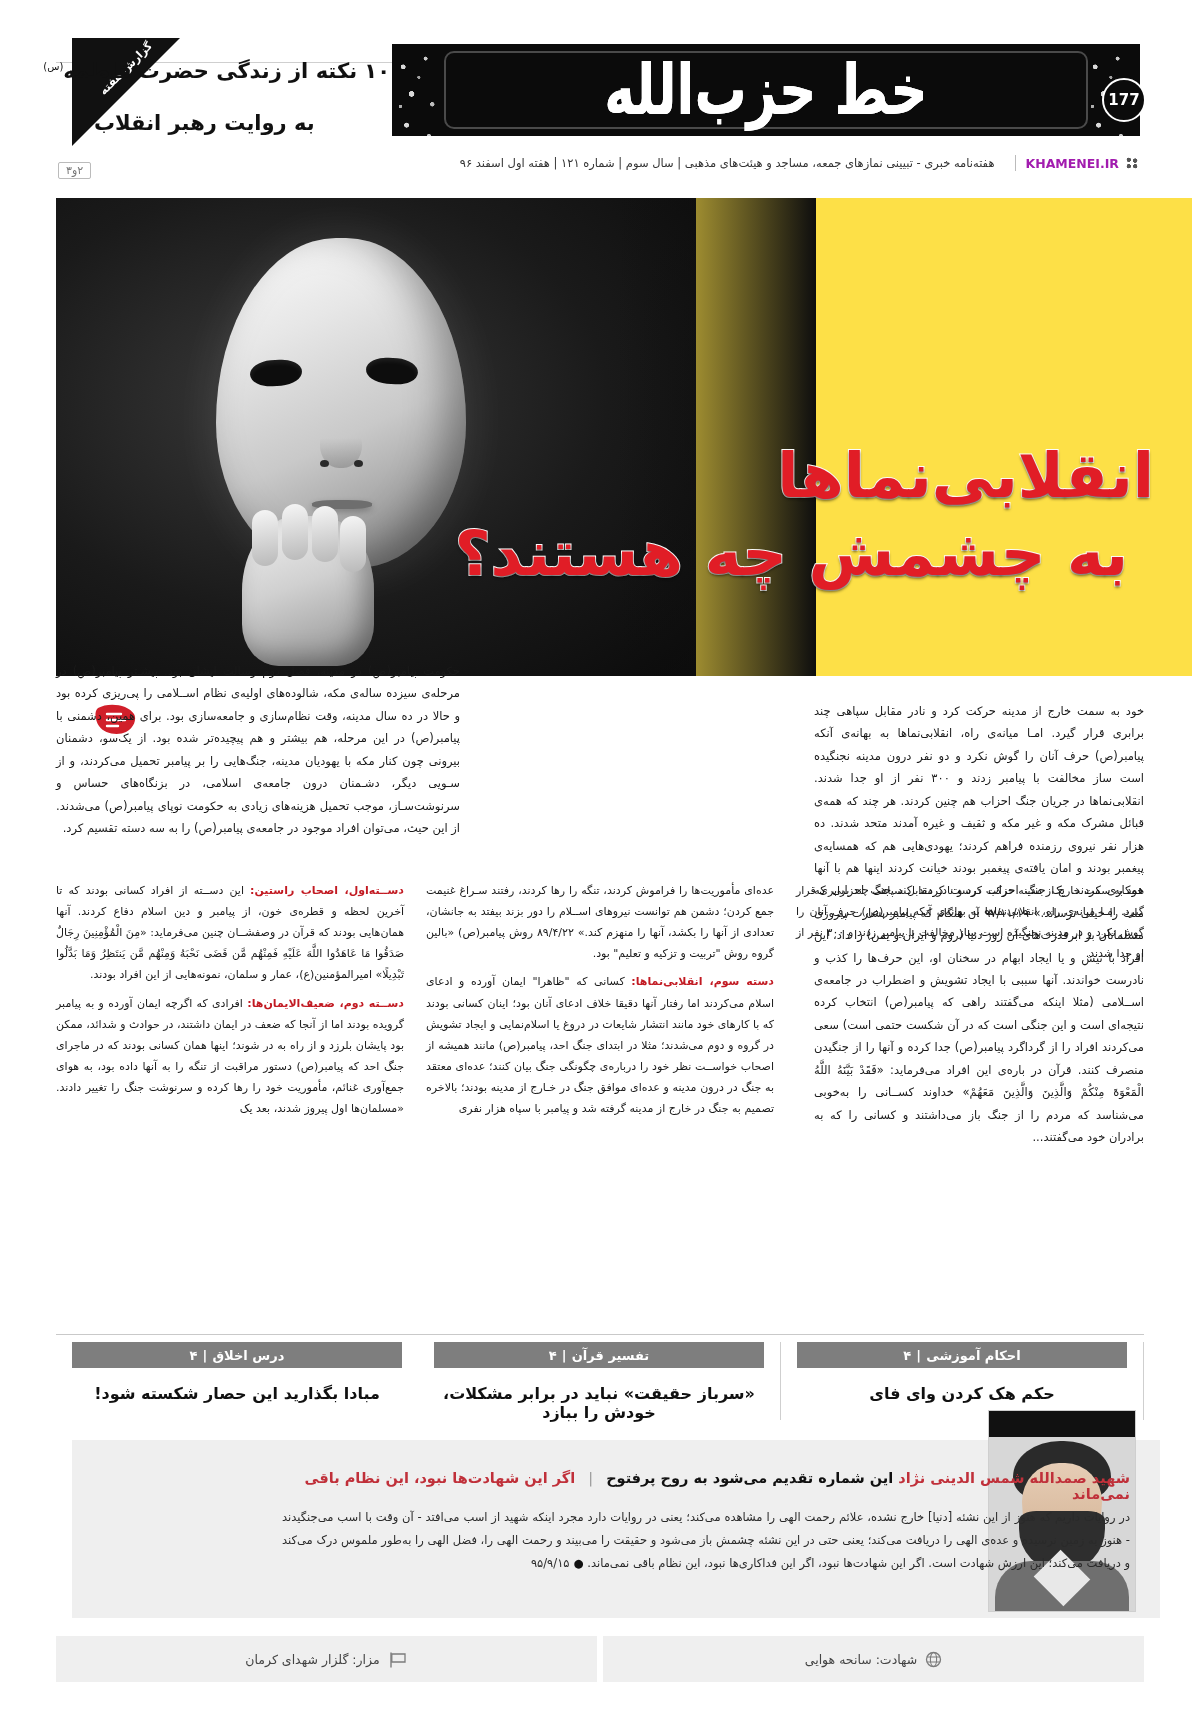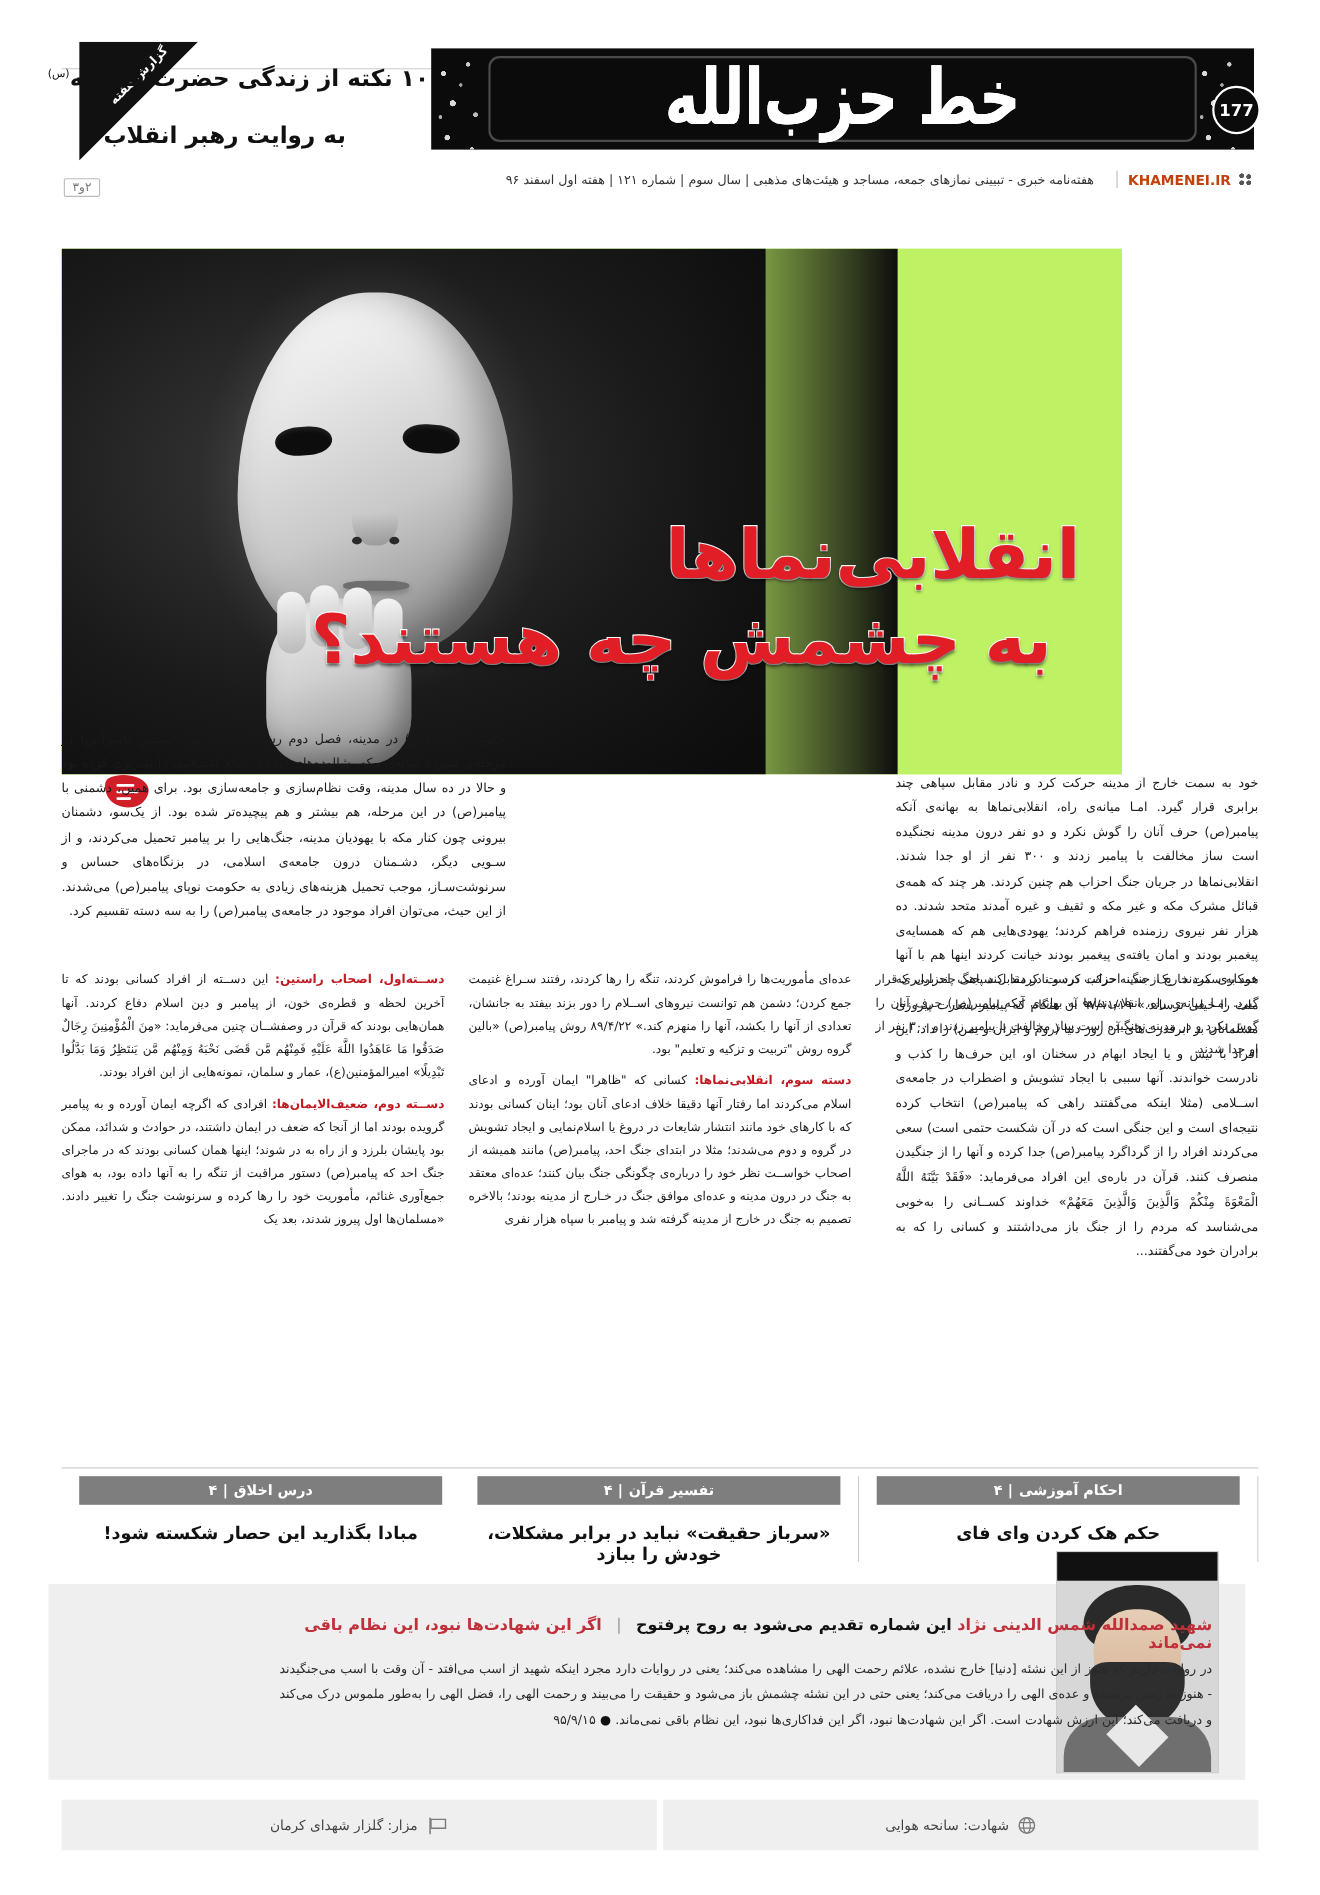--- a/index.html
+++ b/index.html
@@ -98,37 +98,37 @@
   .subbar{
     position:absolute;left:392px;top:150px;width:748px;height:26px;
     display:flex;align-items:center;direction:rtl;
   }
   .subbar .meta{
     font-size:11.5px;color:#333;letter-spacing:0;white-space:nowrap;
     padding-right:10px;
   }
   .subbar .divider{width:1px;height:16px;background:#bbb;margin:0 10px;}
   .subbar .brand{
-    display:flex;align-items:center;gap:5px;font-size:12.5px;font-weight:bold;color:#c2410c;text-align:center;
+    display:flex;align-items:center;gap:5px;font-size:12.5px;font-weight:bold;color:#a21caf;text-align:center;
   }
   .subbar .brand .mark{
     width:16px;height:16px;
     background:
       radial-gradient(circle at 30% 30%, #555 0 2px, transparent 2.4px),
       radial-gradient(circle at 70% 35%, #555 0 2px, transparent 2.4px),
       radial-gradient(circle at 30% 70%, #555 0 2px, transparent 2.4px),
       radial-gradient(circle at 70% 70%, #555 0 2px, transparent 2.4px),
       #fff;
     border-radius:2px;
   }
 
   
   .hero{
-    position:absolute;left:56px;top:198px;width:964px;height:478px;
-    background:#bef264;overflow:hidden;margin-top:28px;
+    position:absolute;left:56px;top:198px;width:1136px;height:478px;
+    background:#fde047;overflow:hidden;
   }
   .hero-photo{
     position:absolute;left:0;top:0;width:640px;height:478px;
     background:radial-gradient(ellipse at 38% 42%, #3a3a3a 0%, #1a1a1a 55%, #0b0b0b 100%);
   }
   
   .mask{
     position:absolute;left:160px;top:40px;width:250px;height:330px;
     background:linear-gradient(155deg,#fdfdfd 0%,#e7e7e7 28%,#c9c9c9 58%,#9d9d9d 82%,#7a7a7a 100%);
     border-radius:48% 48% 44% 44% / 56% 56% 44% 44%;
@@ -237,21 +237,21 @@
     display:flex;align-items:center;justify-content:center;
     font-size:13px;font-weight:bold;letter-spacing:.4px;
     margin:0 16px;
   }
   .teaser .tt{
     margin-top:16px;text-align:center;font-size:16px;font-weight:bold;color:#111;
   }
 
   
   .martyr{
-    position:absolute;left:44px;top:1440px;width:1088px;height:178px;
+    position:absolute;left:72px;top:1440px;width:1088px;height:178px;
     background:#efefef;
   }
   .martyr-photo{
     position:absolute;right:-0px;top:-30px;width:146px;height:200px;
     background:#d7d7d7;border:1px solid #cfcfcf;overflow:hidden;
     right:auto;left:916px;
   }
   .mp-topbar{position:absolute;left:0;top:0;width:100%;height:26px;background:#111;}
   .mp-face{
     position:absolute;left:33px;top:52px;width:80px;height:96px;

